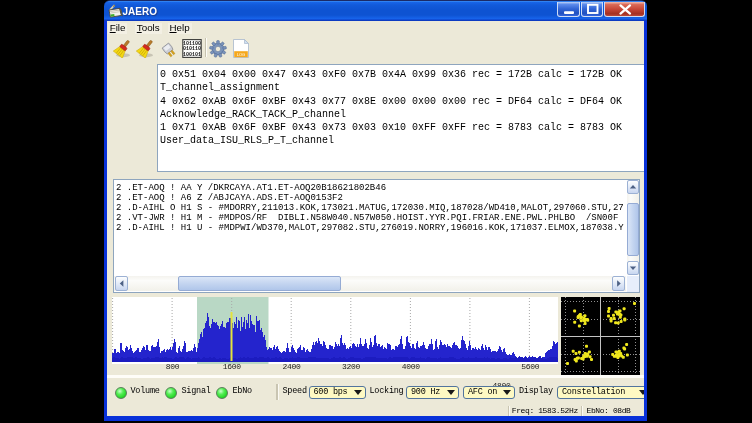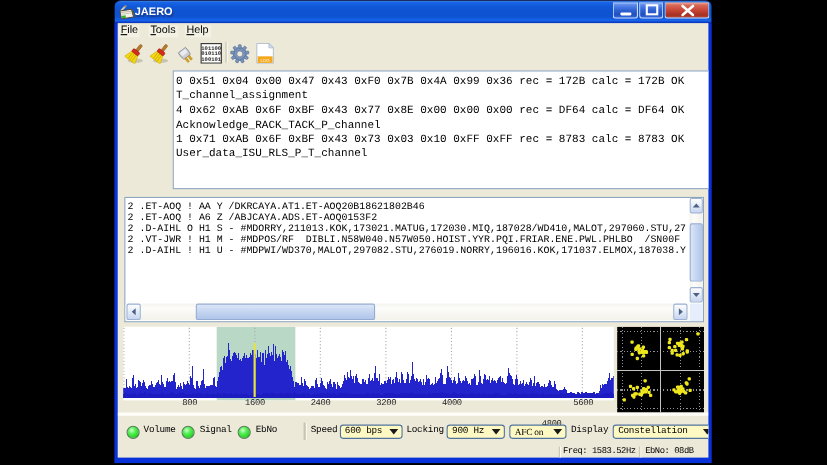--- a/index.html
+++ b/index.html
@@ -321,21 +321,21 @@
     <div class="clabel" style="left:175.5px;top:365px;">Speed</div>
     <div class="combo" style="left:201.5px;top:364.5px;width:57px;">
         <span class="ct">600 bps</span>
         <span class="ca"></span>
       </div>
     <div class="clabel" style="left:262.5px;top:365px;">Locking</div>
     <div class="combo" style="left:299px;top:364.5px;width:52.5px;">
         <span class="ct">900 Hz</span>
         <span class="ca"></span>
       </div>
-    <div class="combo" style="left:356px;top:364.5px;width:52px;font-family:Liberation Serif, serif;">
+    <div class="combo" style="left:356px;top:364.5px;width:52px;">
         <span class="ct">AFC on</span>
         <span class="ca"></span>
       </div>
     <div class="clabel" style="left:412px;top:365px;">Display</div>
     <div class="combo" style="left:450px;top:364.5px;width:94px;">
         <span class="ct">Constellation</span>
         <span class="ca"></span>
       </div>
 
     <div class="sep" style="left:400.5px;top:385px;height:11px;"></div>

